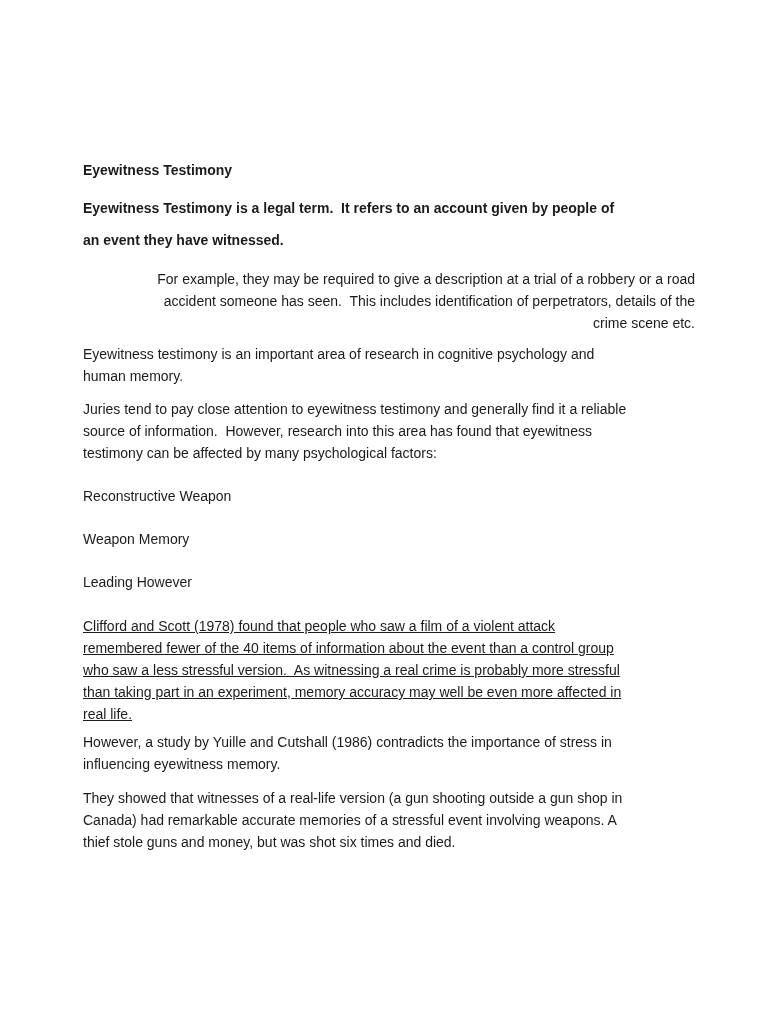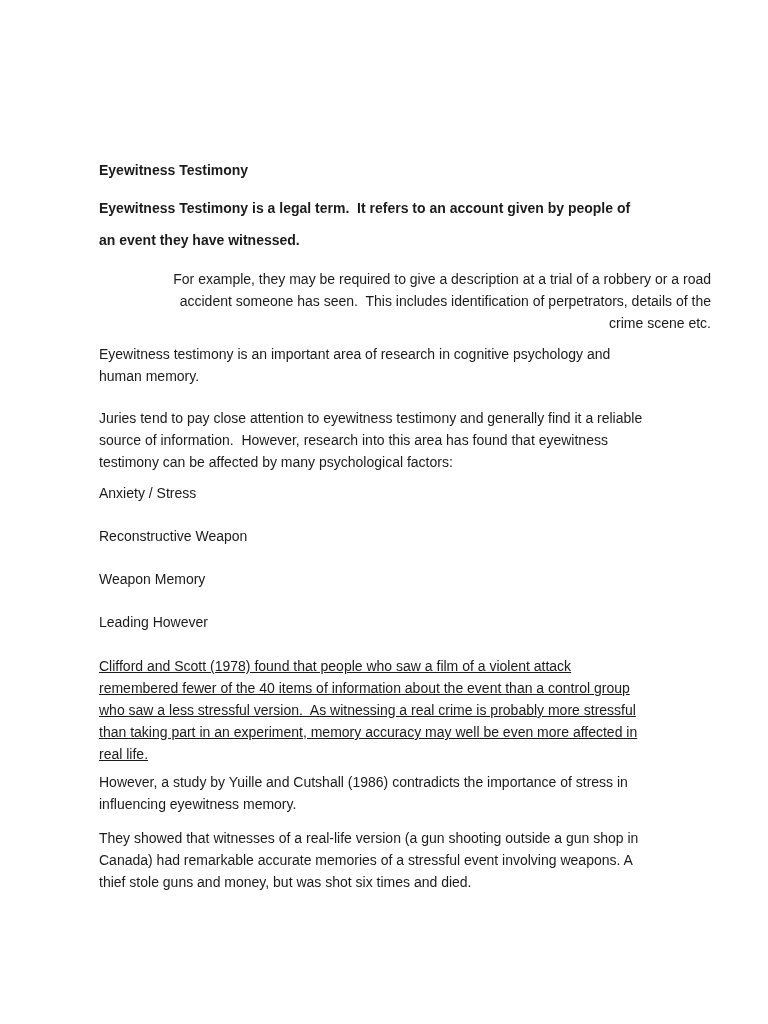--- a/index.html
+++ b/index.html
@@ -11,42 +11,42 @@
     position: relative;
     width: 768px;
     height: 1024px;
     background: #ffffff;
     overflow: hidden;
     font-family: "Liberation Sans", sans-serif;
     color: #1b1b1b;
   }
   .content {
     position: absolute;
-    left: 99px;
+    left: 83px;
     top: 159px;
     width: 612px;
   }
   .content p {
     margin: 0;
     font-size: 14px;
     line-height: 22px;
     white-space: pre-line;
     color: #1b1b1b;
   }
   p.doc-title {
     font-weight: 700;
   }
   p.lead {
     font-weight: 700;
     line-height: 32px;
     margin-top: 11px;
   }
   p.p-example   { margin-top: 12px; text-align: right; }
   p.p-research  { margin-top: 9px; }
-  p.p-juries    { margin-top: 20px; }
+  p.p-juries    { margin-top: 11px; }
   p.factor      { margin-top: 21px; }
   p.factor-first{ margin-top: 9px; }
   p.p-clifford  { margin-top: 22px; text-decoration: underline; }
   p.p-yuille    { margin-top: 6px; }
   p.p-gunshop   { margin-top: 12px; }
 </style>
 </head>
 <body>
 
 <div class="page">
@@ -60,21 +60,20 @@
 accident someone has seen.&nbsp; This includes identification of perpetrators, details of the
 crime scene etc.</p>
 
     <p class="p-research">Eyewitness testimony is an important area of research in cognitive psychology and
 human memory.</p>
 
     <p class="p-juries">Juries tend to pay close attention to eyewitness testimony and generally find it a reliable
 source of information.&nbsp; However, research into this area has found that eyewitness
 testimony can be affected by many psychological factors:</p>
 
-    <p class="factor factor-first">Anxiety / Stress</p>
 
     <p class="factor">Reconstructive Weapon</p>
 
     <p class="factor">Weapon Memory</p>
 
     <p class="factor">Leading However</p>
 
     <p class="p-clifford">Clifford and Scott (1978) found that people who saw a film of a violent attack
 remembered fewer of the 40 items of information about the event than a control group
 who saw a less stressful version.&nbsp; As witnessing a real crime is probably more stressful

